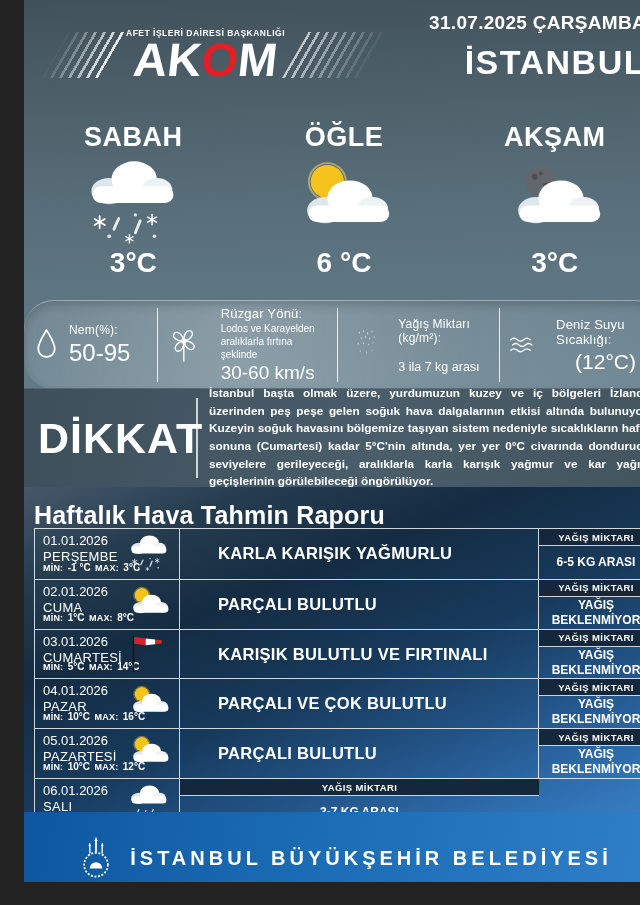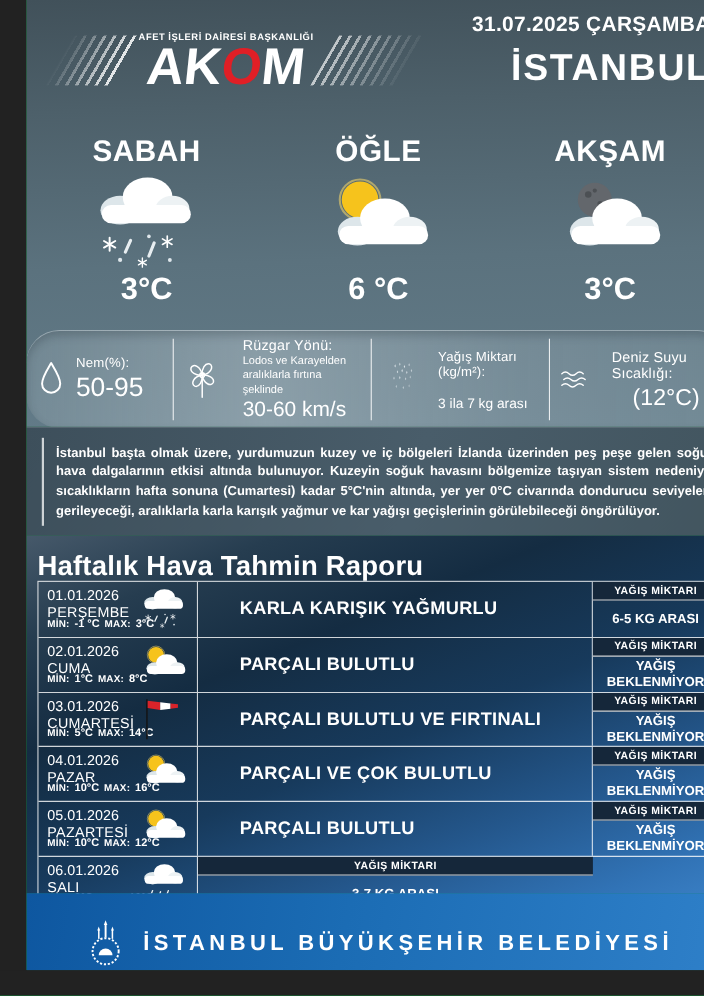--- a/index.html
+++ b/index.html
@@ -298,20 +298,21 @@
           </svg>
         <div class="m-col">
           <div class="m-label" style="font-size:13px">Deniz Suyu Sıcaklığı:</div>
           <div class="m-sea-val">(12°C)</div>
         </div>
       </div>
     </div>
   </div>
 
   <div class="warning">
+    <div class="warn-title">DİKKAT</div>
     <div class="warn-sep"></div>
     <div class="warn-text">İstanbul başta olmak üzere, yurdumuzun kuzey ve iç bölgeleri İzlanda üzerinden peş peşe gelen soğuk hava dalgalarının etkisi altında bulunuyor. Kuzeyin soğuk havasını bölgemize taşıyan sistem nedeniyle sıcaklıkların hafta sonuna (Cumartesi) kadar 5°C'nin altında, yer yer 0°C civarında dondurucu seviyelere gerileyeceği, aralıklarla karla karışık yağmur ve kar yağışı geçişlerinin görülebileceği öngörülüyor.</div>
   </div>
 
   <div class="weekly">
     <h2 class="weekly-title">Haftalık Hava Tahmin Raporu</h2>
     <div class="wtable">
 
       <div class="wrow">
         <div class="c-date">
@@ -362,21 +363,21 @@
           <div class="wminmax">
             <span class="mm-l">MİN:</span>
             <span class="mm-v">5°C</span>
             <span class="mm-l">MAX:</span>
             <span class="mm-v">14°C</span>
           </div>
           <svg class="row-icon sock">
               <use href="#i-windsock"></use>
             </svg>
         </div>
-        <div class="c-desc">PARÇALI BULUTLU VE FIRTINALI</div>
+        <div class="c-desc">KARIŞIK BULUTLU VE FIRTINALI</div>
         <div class="c-rain">
           <div class="rain-hd">YAĞIŞ MİKTARI</div>
           <div class="rain-val">YAĞIŞ BEKLENMİYOR</div>
         </div>
       </div>
 
       <div class="wrow">
         <div class="c-date">
           <div class="wdate">04.01.2026</div>
           <div class="wday">PAZAR</div>

